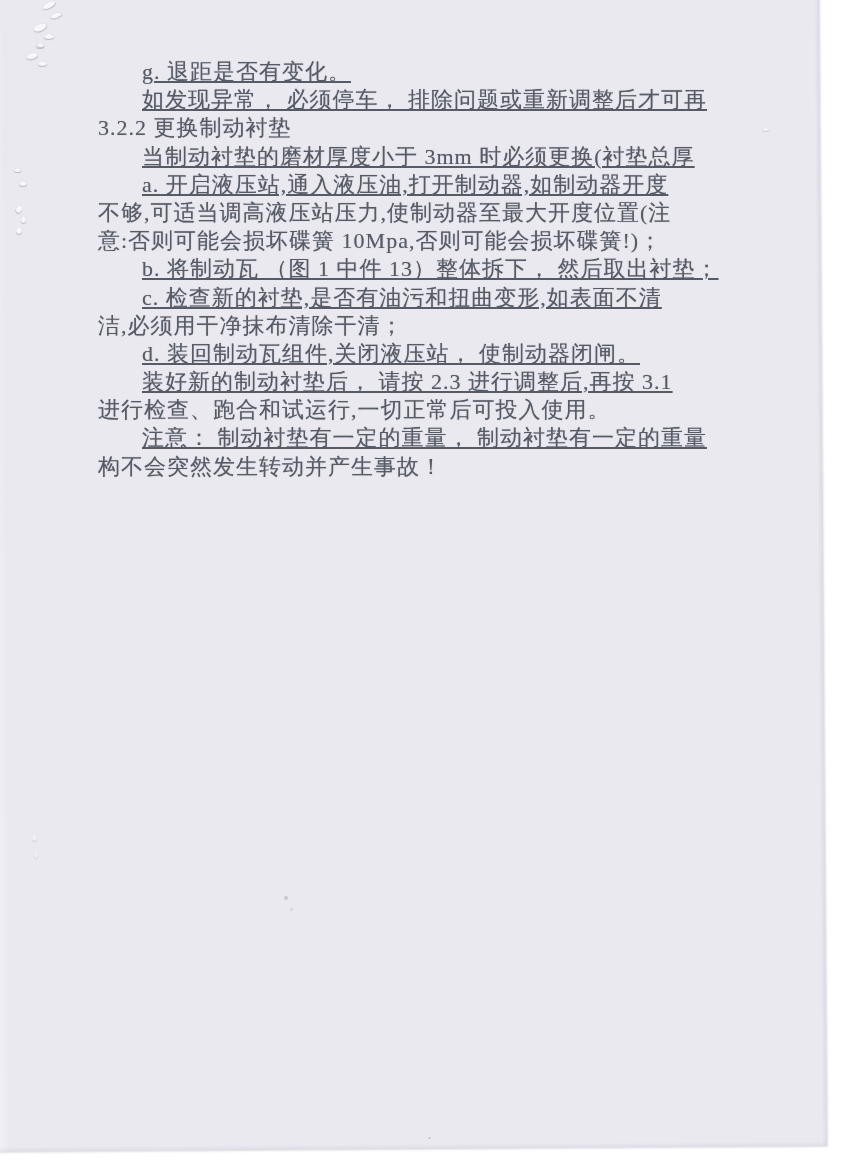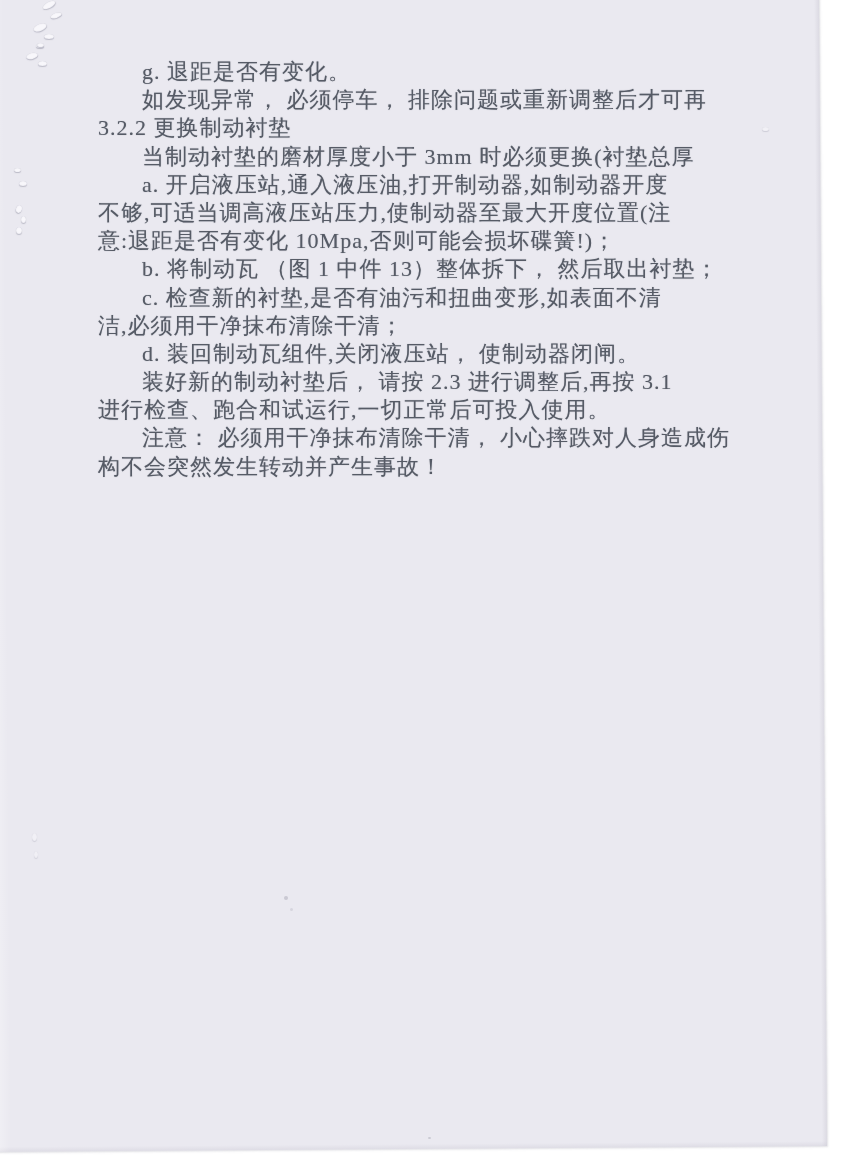--- a/index.html
+++ b/index.html
@@ -36,21 +36,21 @@
   }
   .line{
     height:28.2px;
     line-height:28.2px;
     font-size:22px;
     letter-spacing:1px;
     color:var(--ink);
     white-space:nowrap;
     text-shadow:0 0 1px rgba(90,95,108,.5);
   }
-  .line.indent{padding-left:44px;}
+  .line.indent{padding-left:44px;text-decoration:underline;}
   .speck{
     position:absolute;
     background:#f8f7fb;
     border-radius:50%;
     box-shadow:0 1px 1px rgba(152,152,168,.55), inset 0 0 1px rgba(140,140,158,.45);
   }
   .smudge{
     position:absolute;
     background:rgba(120,120,135,.28);
     border-radius:50%;
@@ -84,25 +84,25 @@
   <div class="smudge" style="left:428px;top:1137px;width:3px;height:2px;"></div>
 
   <div class="text-layer">
     <div>
         <div class="line indent">g. 退距是否有变化。</div>
         <div class="line indent">如发现异常， 必须停车， 排除问题或重新调整后才可再</div>
         <div class="line">3.2.2 更换制动衬垫</div>
         <div class="line indent">当制动衬垫的磨材厚度小于 3mm 时必须更换(衬垫总厚</div>
         <div class="line indent">a. 开启液压站,通入液压油,打开制动器,如制动器开度</div>
         <div class="line">不够,可适当调高液压站压力,使制动器至最大开度位置(注</div>
-        <div class="line">意:退距是否有变化 10Mpa,否则可能会损坏碟簧!)；</div>
+        <div class="line">意:否则可能会损坏碟簧 10Mpa,否则可能会损坏碟簧!)；</div>
         <div class="line indent">b. 将制动瓦 （图 1 中件 13）整体拆下， 然后取出衬垫；</div>
         <div class="line indent">c. 检查新的衬垫,是否有油污和扭曲变形,如表面不清</div>
         <div class="line">洁,必须用干净抹布清除干清；</div>
         <div class="line indent">d. 装回制动瓦组件,关闭液压站， 使制动器闭闸。</div>
         <div class="line indent">装好新的制动衬垫后， 请按 2.3 进行调整后,再按 3.1</div>
         <div class="line">进行检查、跑合和试运行,一切正常后可投入使用。</div>
-        <div class="line indent">注意： 必须用干净抹布清除干清， 小心摔跌对人身造成伤</div>
+        <div class="line indent">注意： 制动衬垫有一定的重量， 制动衬垫有一定的重量</div>
         <div class="line">构不会突然发生转动并产生事故！</div>
       </div>
   </div>
 
 </div>
 
 </body></html>

